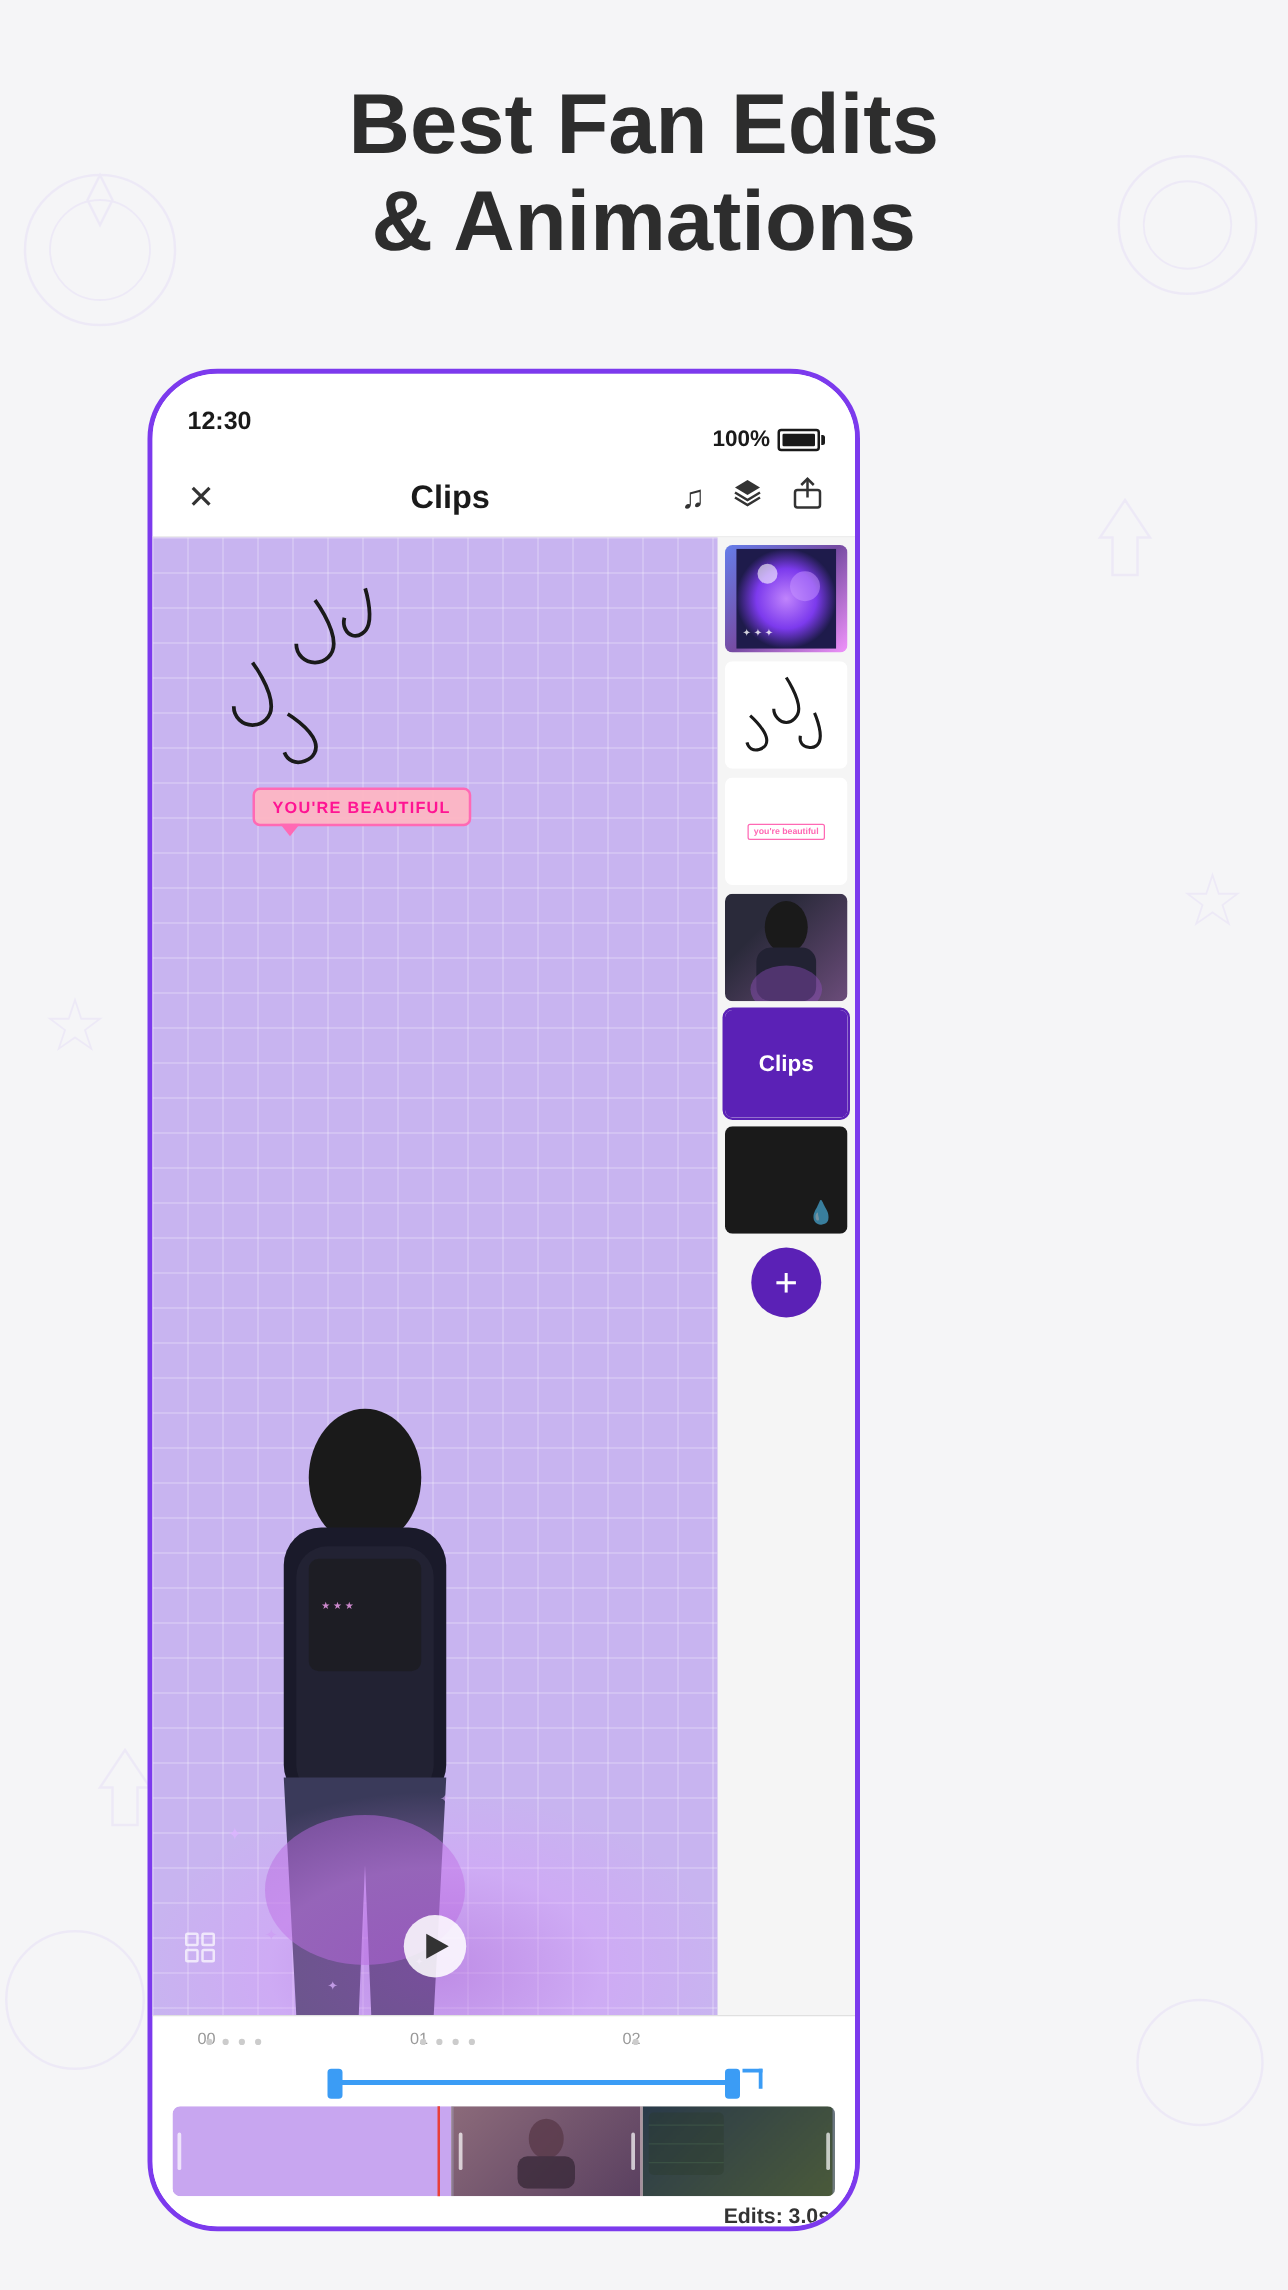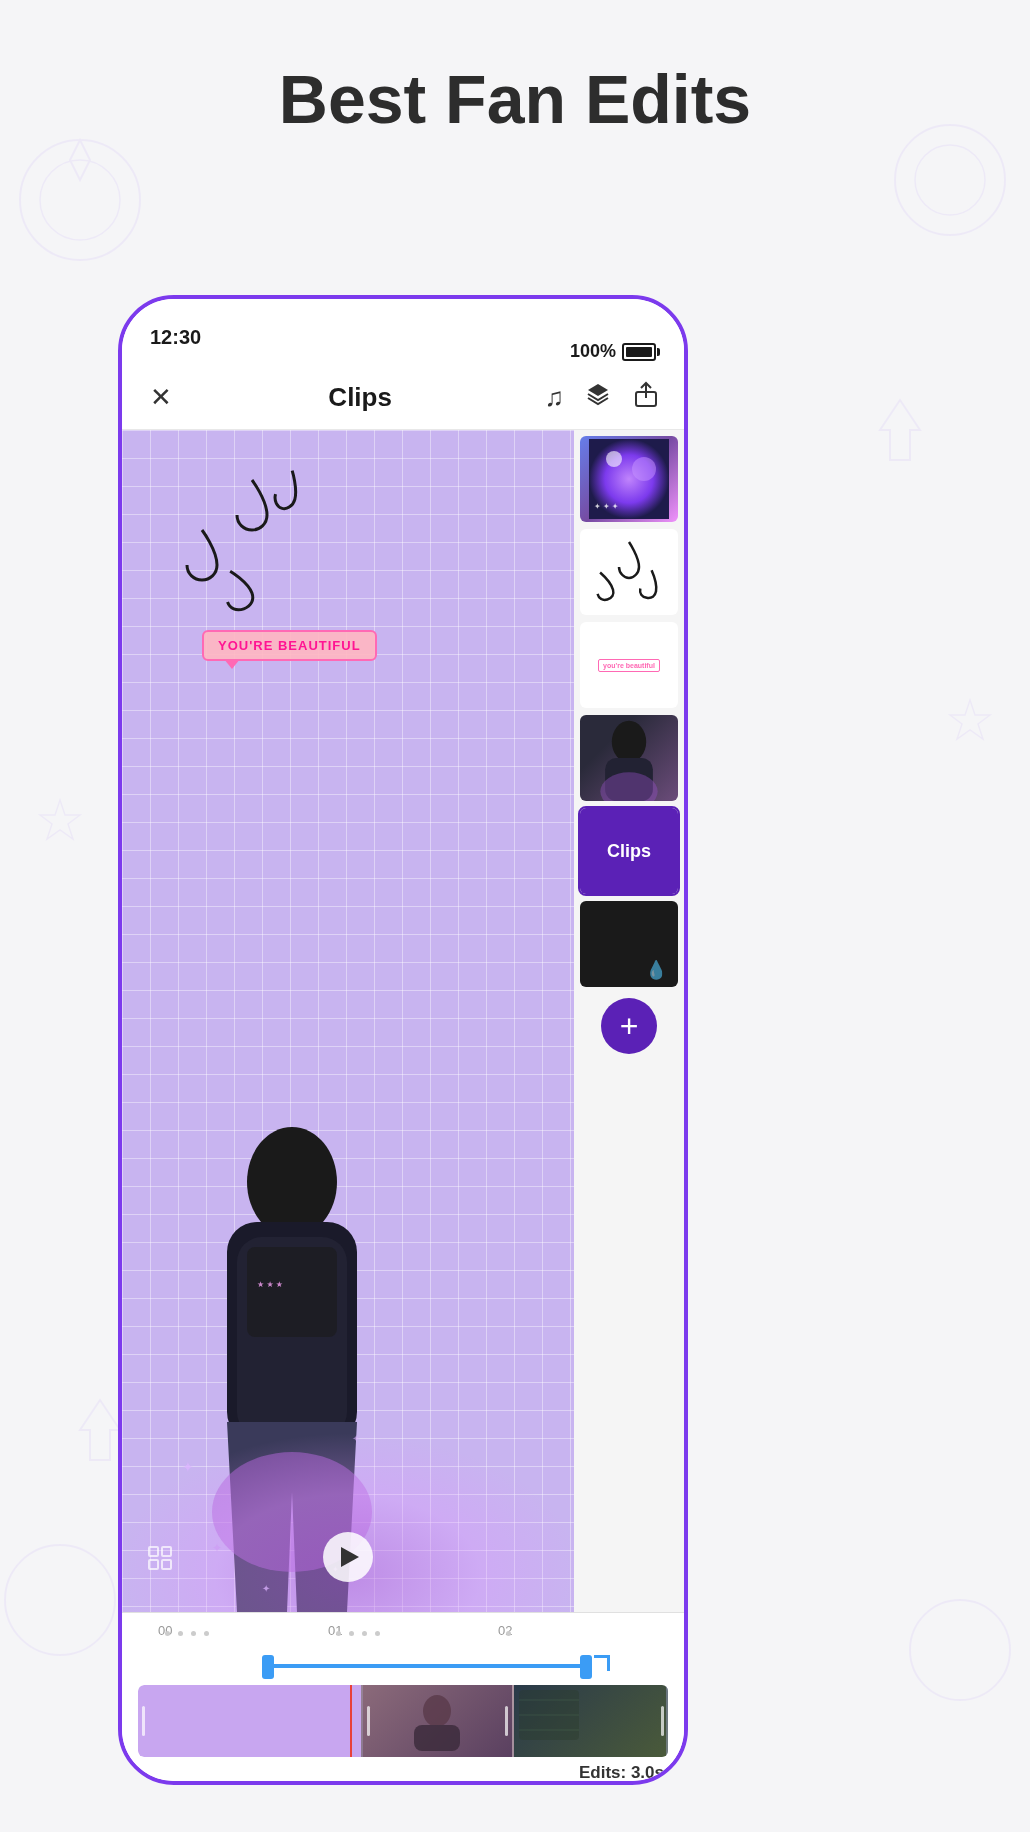--- a/index.html
+++ b/index.html
@@ -472,20 +472,21 @@
 
     <path d="M 970 700 L 975 715 L 990 715 L 978 724 L 983 739 L 970 730 L 957 739 L 962 724 L 950 715 L 965 715 Z" fill="none" stroke="#8b5cf6" stroke-width="1.5"></path>
 
     <path d="M 60 800 L 65 815 L 80 815 L 68 824 L 73 839 L 60 830 L 47 839 L 52 824 L 40 815 L 55 815 Z" fill="none" stroke="#8b5cf6" stroke-width="1.5"></path>
   </svg>
 </div>
 
 <div class="header-text">
   <h1>
     <span>Best Fan Edits</span><br>
+    <span>&amp; Animations</span>
   </h1>
 </div>
 
 <div class="phone-frame">
 
   <div class="status-bar">
     <span class="status-time">12:30</span>
     <div class="status-right">
       <span>100%</span>
       <div class="battery-icon">

